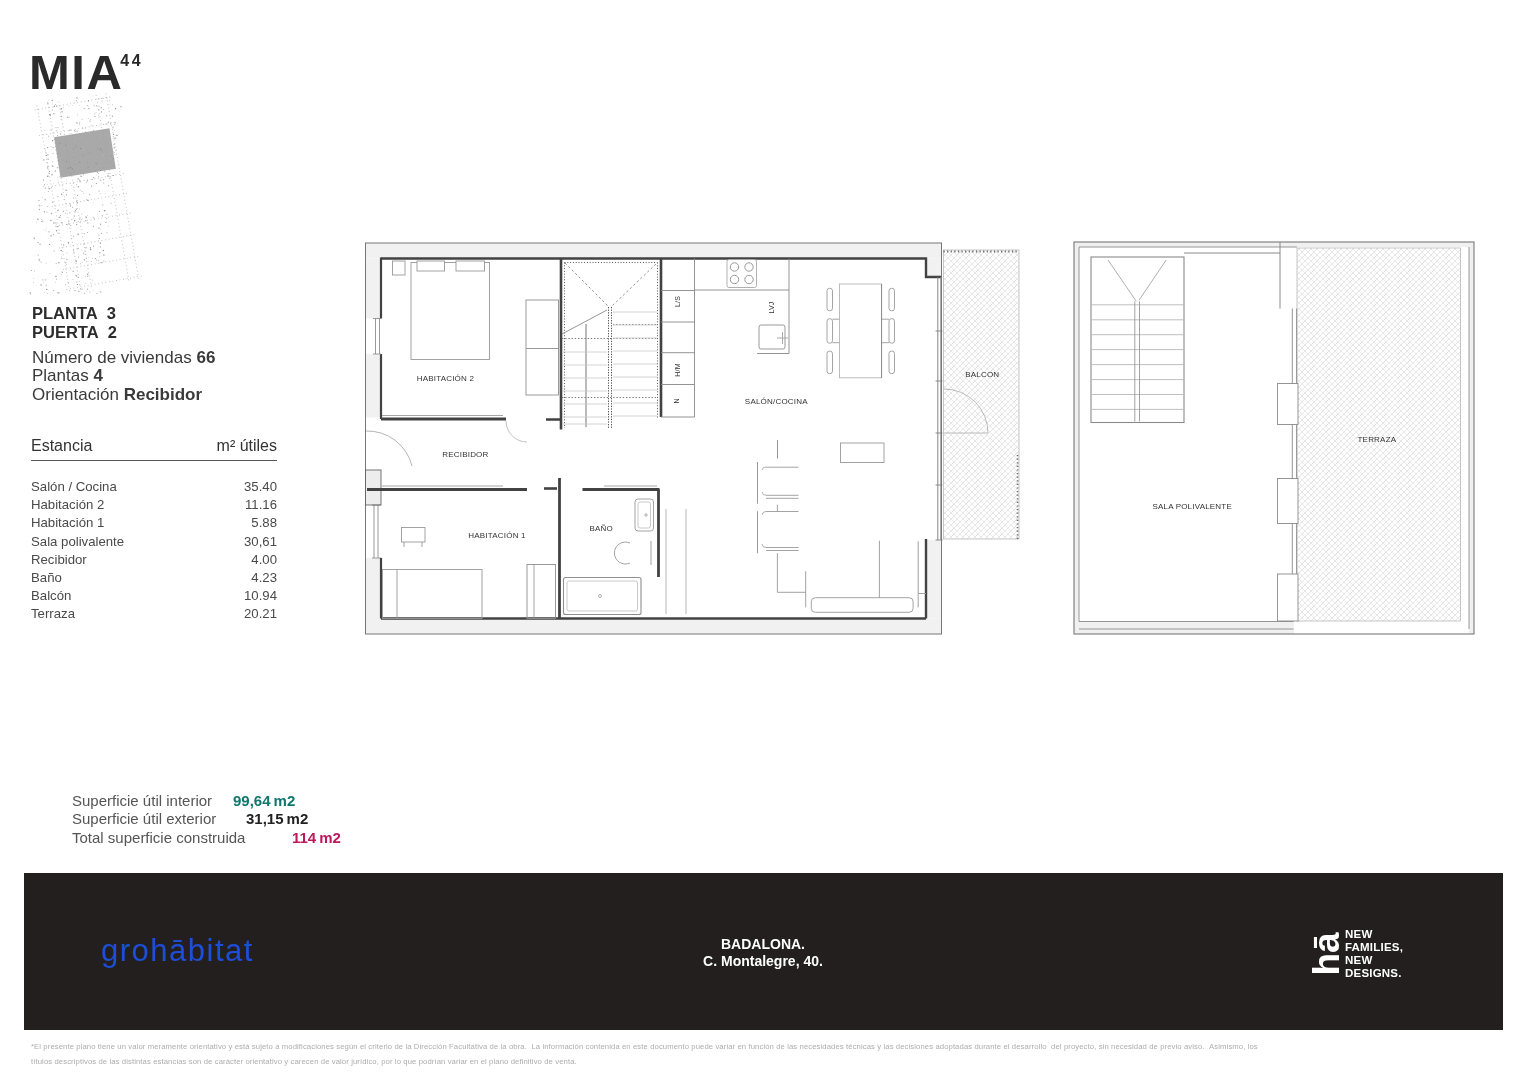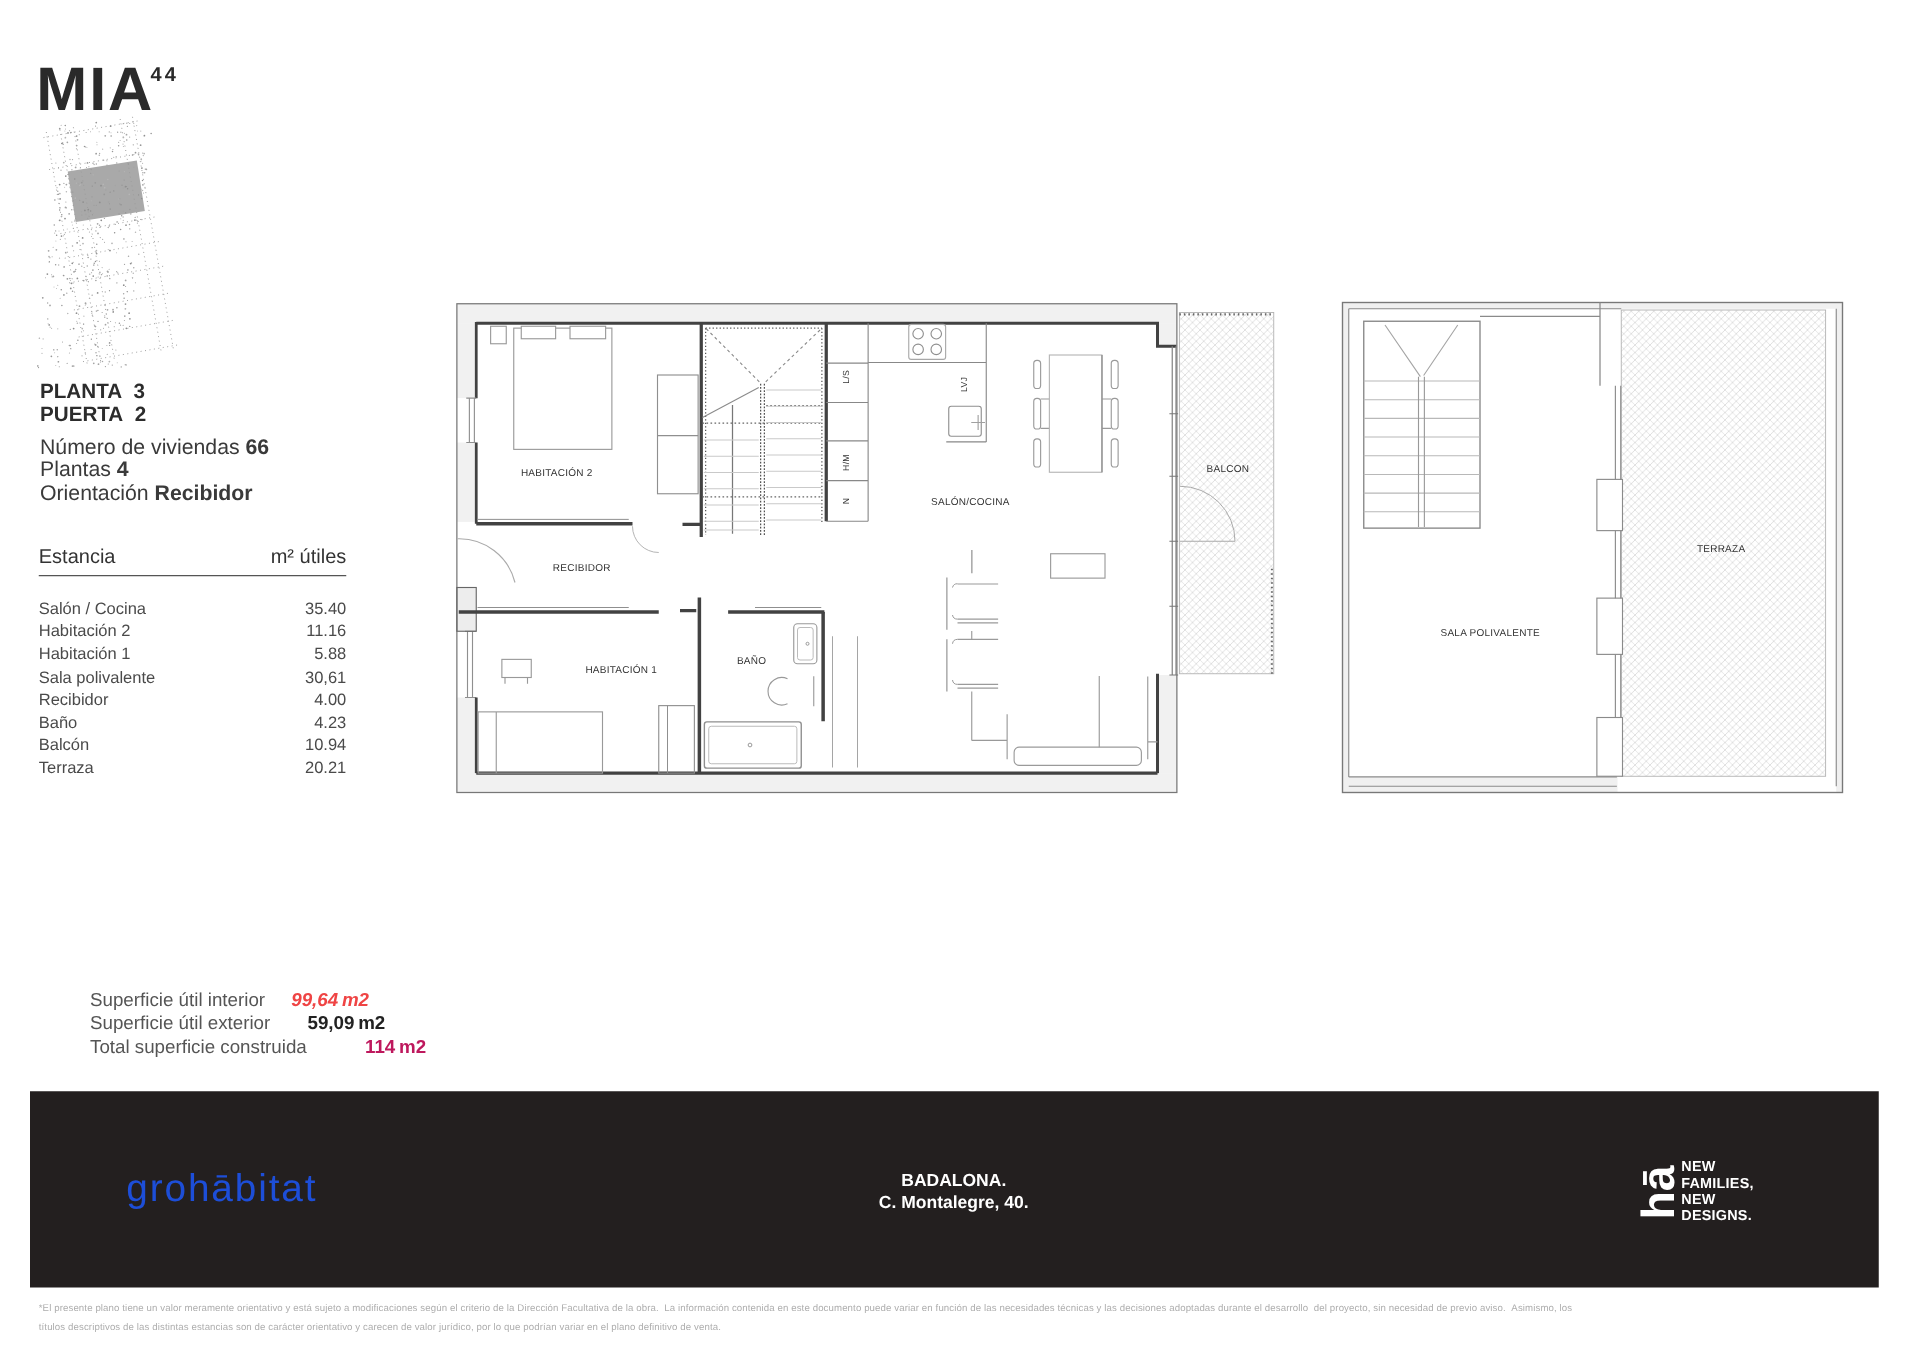--- a/index.html
+++ b/index.html
@@ -518,22 +518,22 @@
 <div>Habitación 2<span style="float:right">11.16</span></div>
 <div>Habitación 1<span style="float:right">5.88</span></div>
 <div>Sala polivalente<span style="float:right">30,61</span></div>
 <div>Recibidor<span style="float:right">4.00</span></div>
 <div>Baño<span style="float:right">4.23</span></div>
 <div>Balcón<span style="float:right">10.94</span></div>
 <div>Terraza<span style="float:right">20.21</span></div>
 </div>
 
 <div class="abs" style="left:0;top:792px;font-size:15px;color:#555;line-height:18.3px;width:400px;margin-left:40px;">
-<div style="position:relative;"><span style="margin-left:32px;">Superficie útil interior</span><b style="color:#ef4444;position:absolute;left:193px;font-style:italic;">99,64 m2</b></div>
-<div style="position:relative;"><span style="margin-left:32px;">Superficie útil exterior</span><b style="color:#222;position:absolute;left:206px;">59,09 m2</b></div>
+<div style="position:relative;"><span style="margin-left:32px;">Superficie útil interior</span><b style="color:#0f766e;position:absolute;left:193px;">99,64 m2</b></div>
+<div style="position:relative;"><span style="margin-left:32px;">Superficie útil exterior</span><b style="color:#222;position:absolute;left:206px;">31,15 m2</b></div>
 <div style="position:relative;"><span style="margin-left:32px;">Total superficie construida</span><b style="color:#be185d;position:absolute;left:252px;">114 m2</b></div>
 </div>
 
 <svg class="abs" style="left:0;top:0;" width="1528" height="1080" viewBox="0 0 1528 1080">
 <defs>
 <pattern id="hatch" width="6" height="6" patternUnits="userSpaceOnUse">
 <path d="M0,6 L6,0 M-1,1 L1,-1 M5,7 L7,5" stroke="#d6d6d6" stroke-width="0.65" fill="none"></path>
 <path d="M0,0 L6,6 M5,-1 L7,1 M-1,5 L1,7" stroke="#dedede" stroke-width="0.6" fill="none"></path>
 </pattern>
 </defs>

